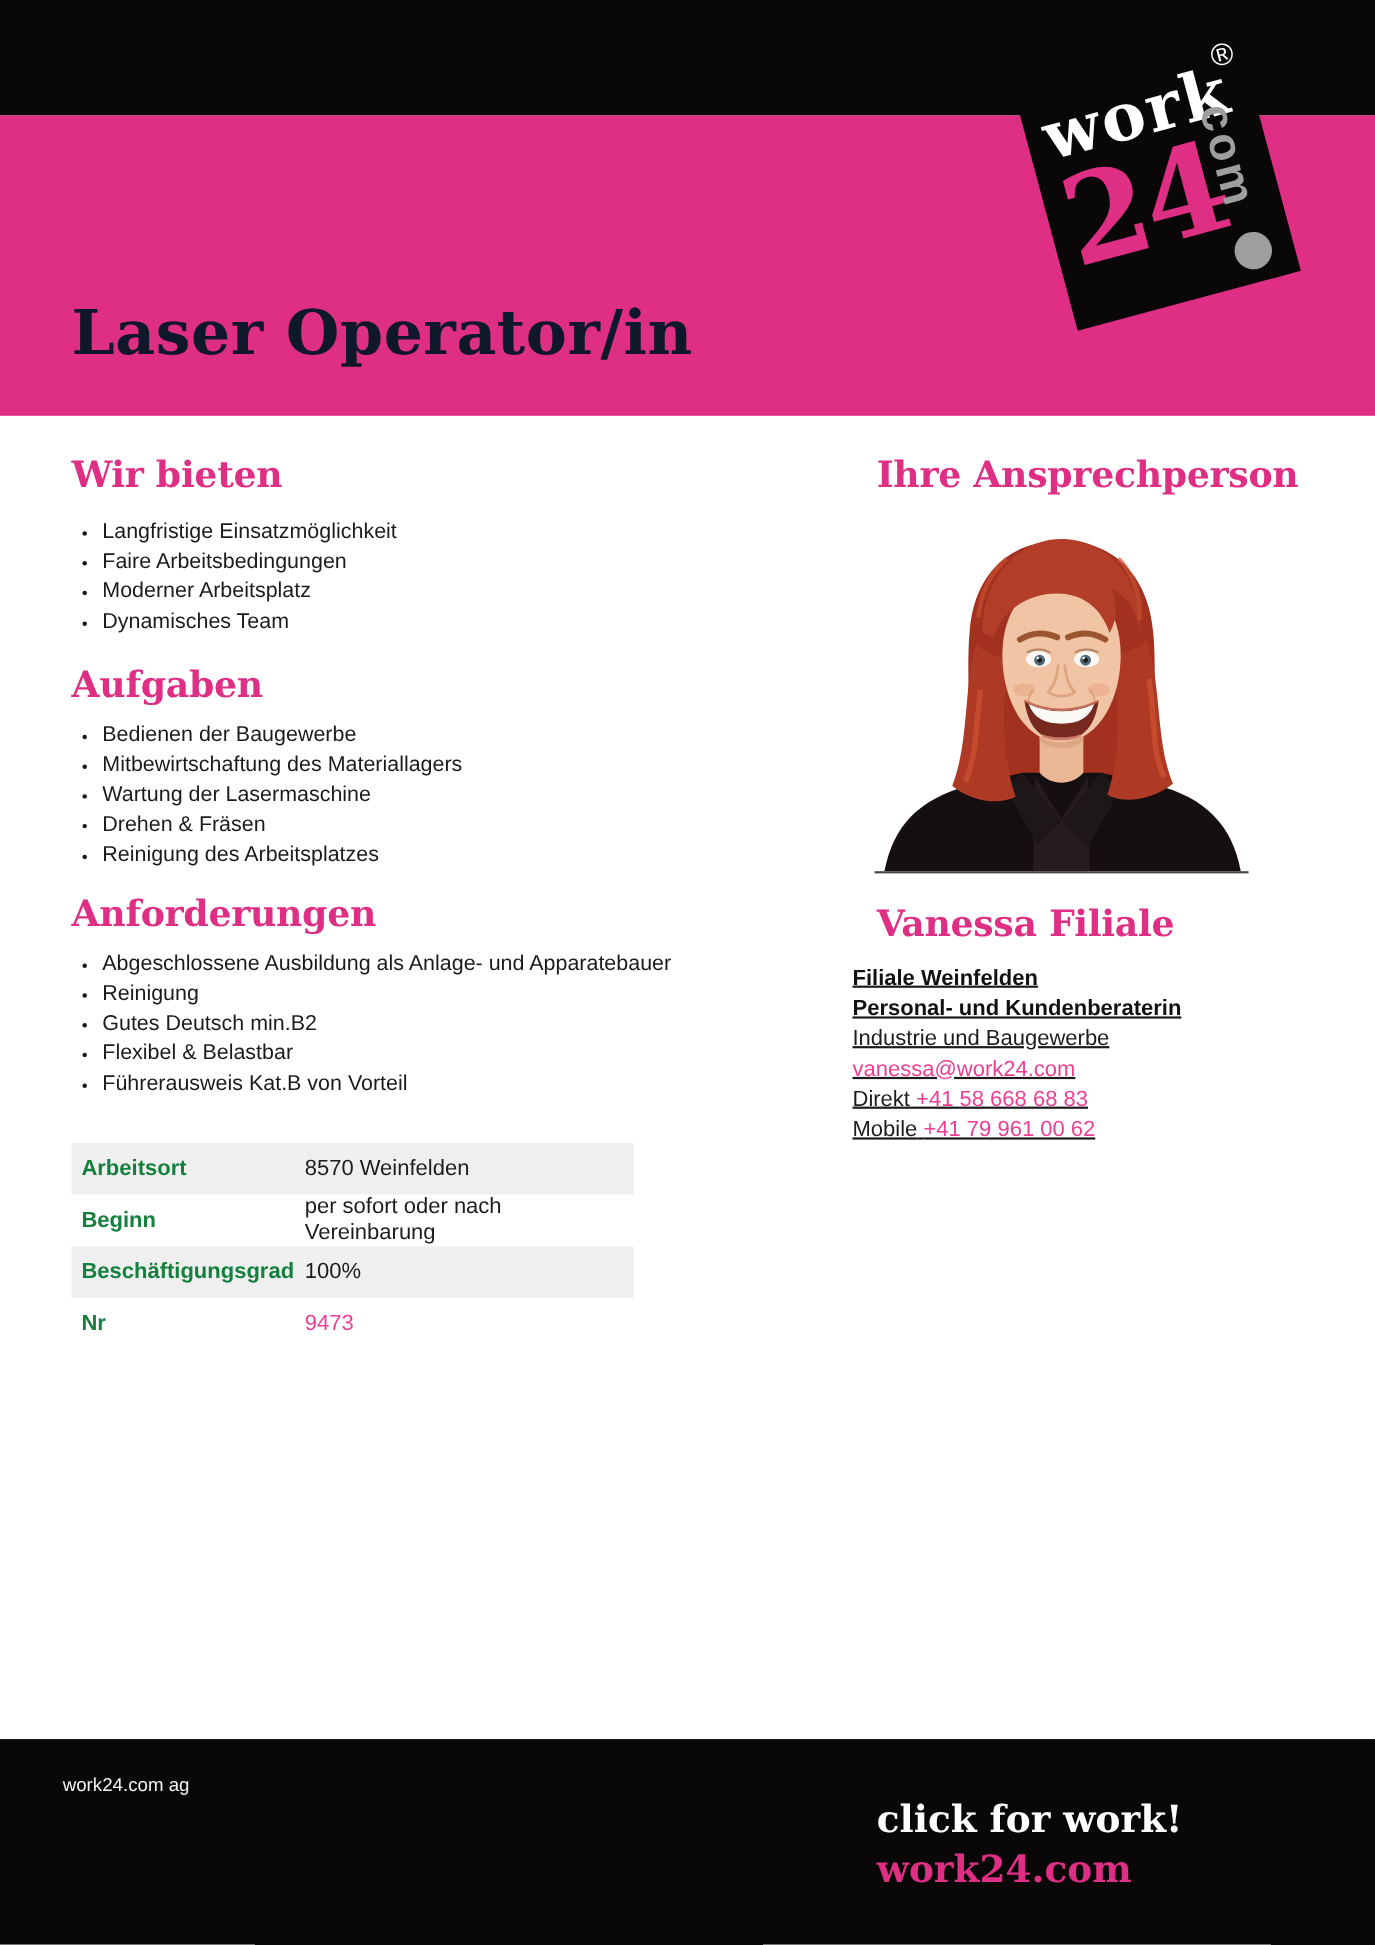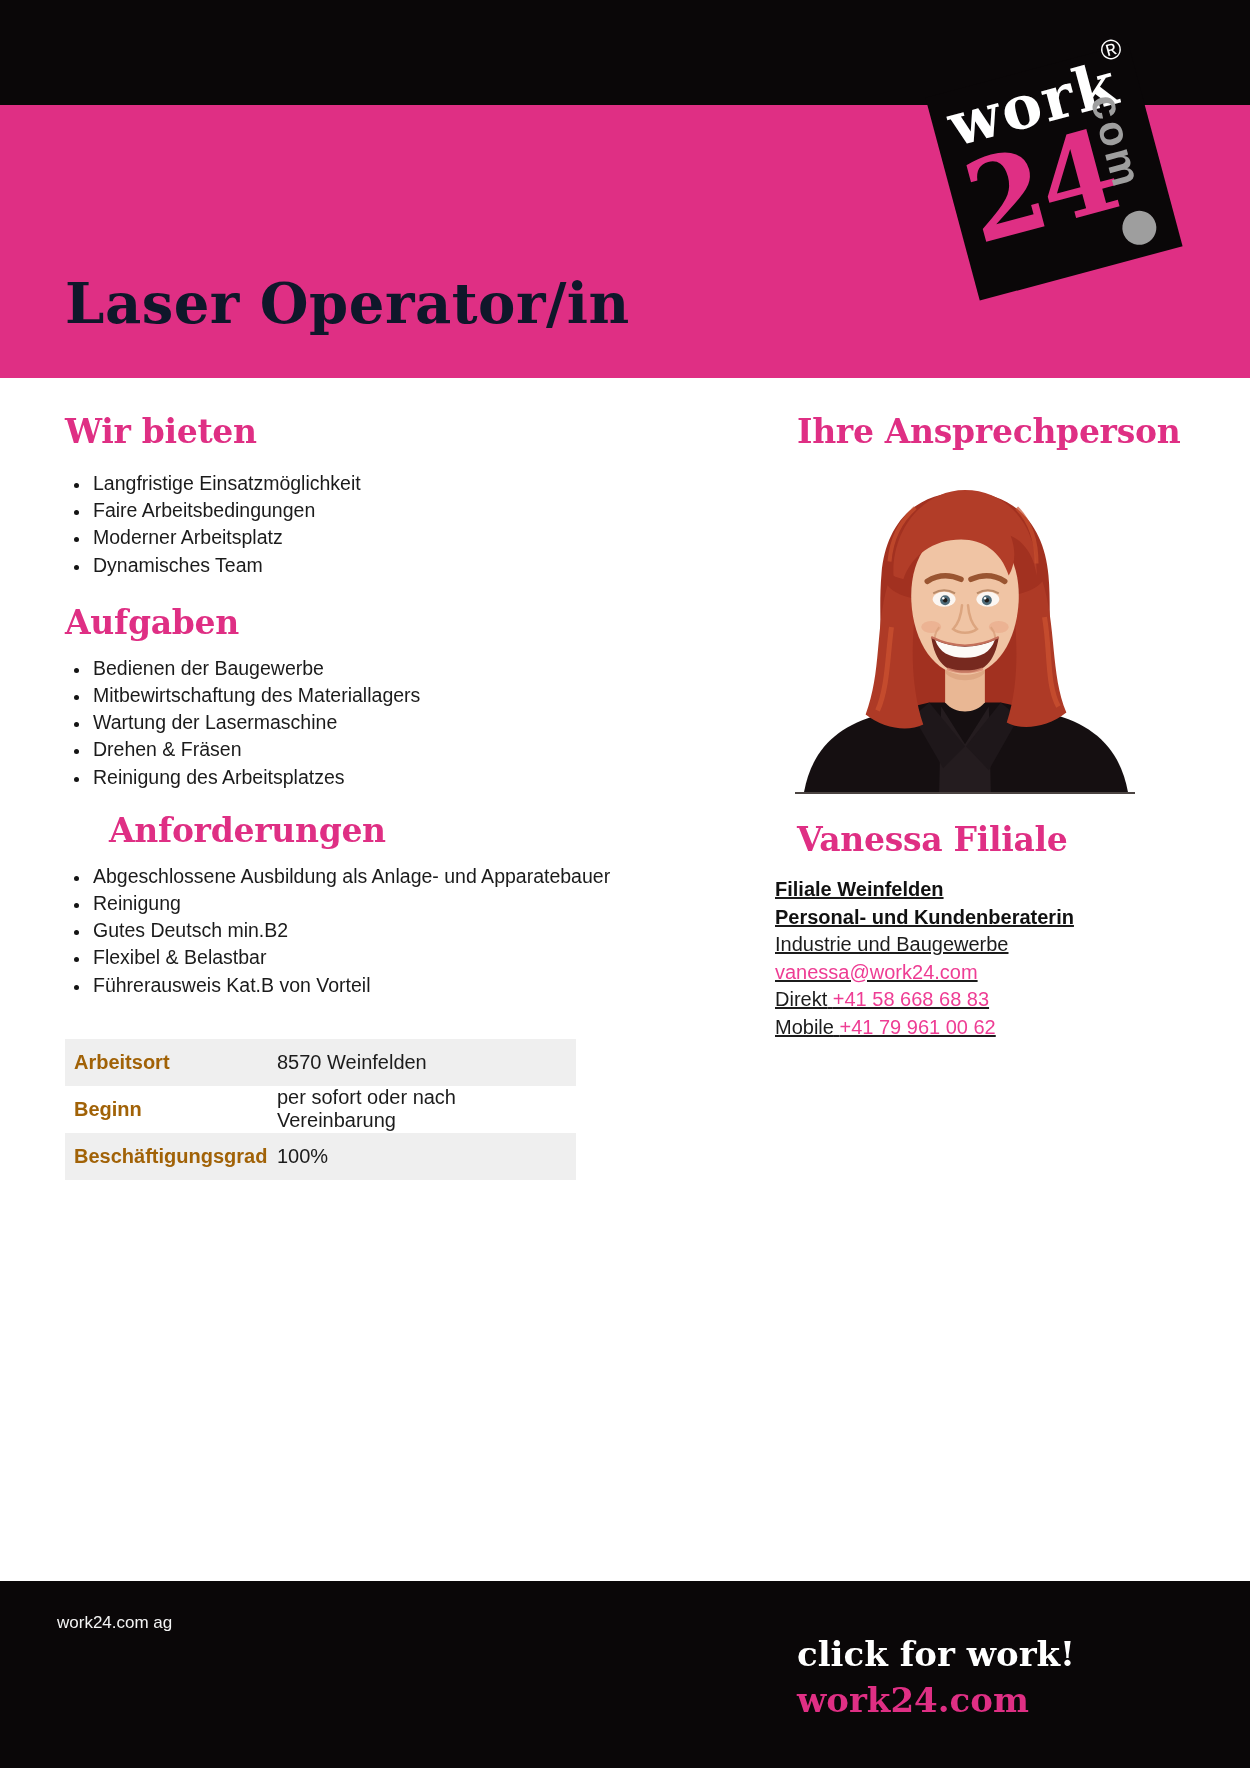--- a/index.html
+++ b/index.html
@@ -60,27 +60,27 @@
     color:var(--brand-pink);
   }
   
   .col-left{position:absolute;left:65px;top:414px;width:580px;}
   .col-left ul{margin:20px 0 0 0;padding-left:25px;list-style:disc outside;}
   .col-left li{
     font-size:19.5px;line-height:27.2px;color:#1b1b1b;padding-left:3px;
   }
   .col-left li::marker{color:#141414;font-size:0.82em;}
   .h2.mt1{margin-top:26px;}
-  .h2.mt2{margin-top:22px;margin-left:44px;}
+  .h2.mt2{margin-top:22px;}
   .col-left ul.tight{margin-top:14px;}
   
   .details{margin-top:40px;width:511px;border-collapse:collapse;}
   .details td{height:47px;vertical-align:middle;font-size:20px;}
   .details tr:nth-child(odd){background:var(--table-row-gray);}
-  .details td.lbl{width:212px;padding-left:9px;font-weight:700;color:#a16207;}
+  .details td.lbl{width:212px;padding-left:9px;font-weight:700;color:#15803d;}
   .details td.val{color:#1c1c1c;}
   .details td.val.pink{color:var(--link-pink);}
   
   .contact-heading{position:absolute;left:797px;top:414px;}
   .portrait{
     position:absolute;left:795px;top:478px;width:340px;height:316px;
     border-bottom:2px solid #4b4442;background:#ffffff;
   }
   .portrait svg{display:block;width:100%;height:100%;}
   .contact-name{position:absolute;left:797px;top:822px;}
@@ -154,20 +154,24 @@
           <td class="lbl">Arbeitsort</td>
           <td class="val">8570 Weinfelden</td>
         </tr>
         <tr>
           <td class="lbl">Beginn</td>
           <td class="val">per sofort oder nach Vereinbarung</td>
         </tr>
         <tr>
           <td class="lbl">Beschäftigungsgrad</td>
           <td class="val">100%</td>
+        </tr>
+        <tr>
+          <td class="lbl">Nr</td>
+          <td class="val pink">9473</td>
         </tr>
       </tbody>
     </table>
   </div>
 
   <h2 class="h2 contact-heading">Ihre Ansprechperson</h2>
 
   <div class="portrait">
     <svg viewBox="0 0 340 316" xmlns="http://www.w3.org/2000/svg">
 

